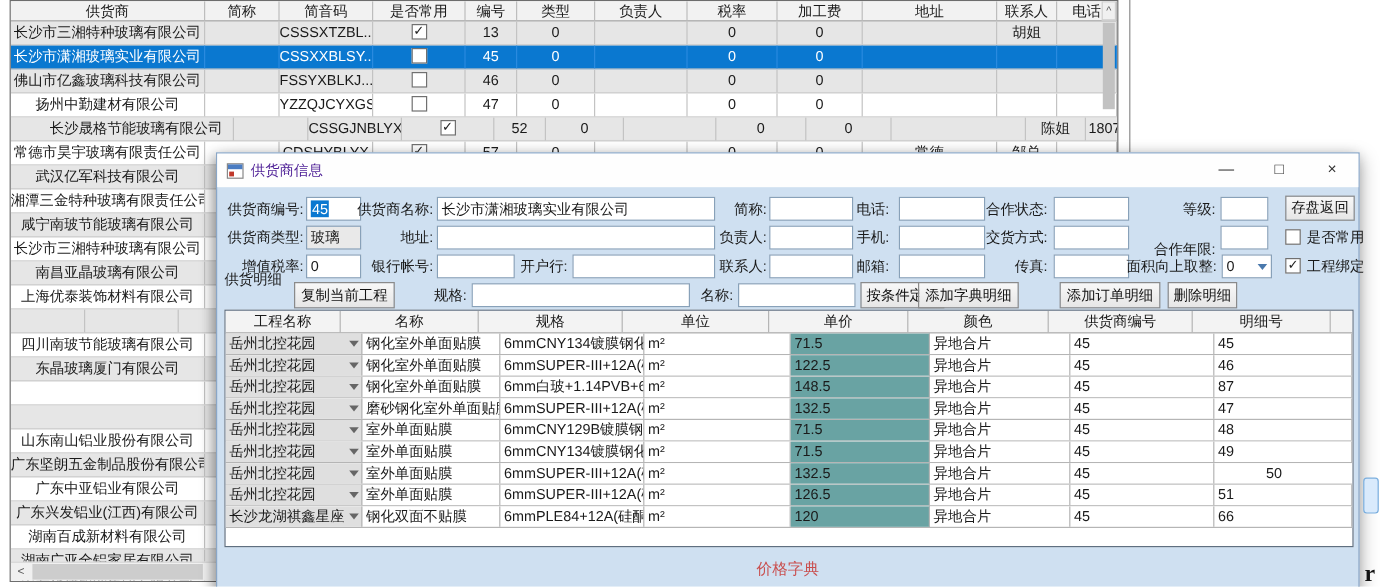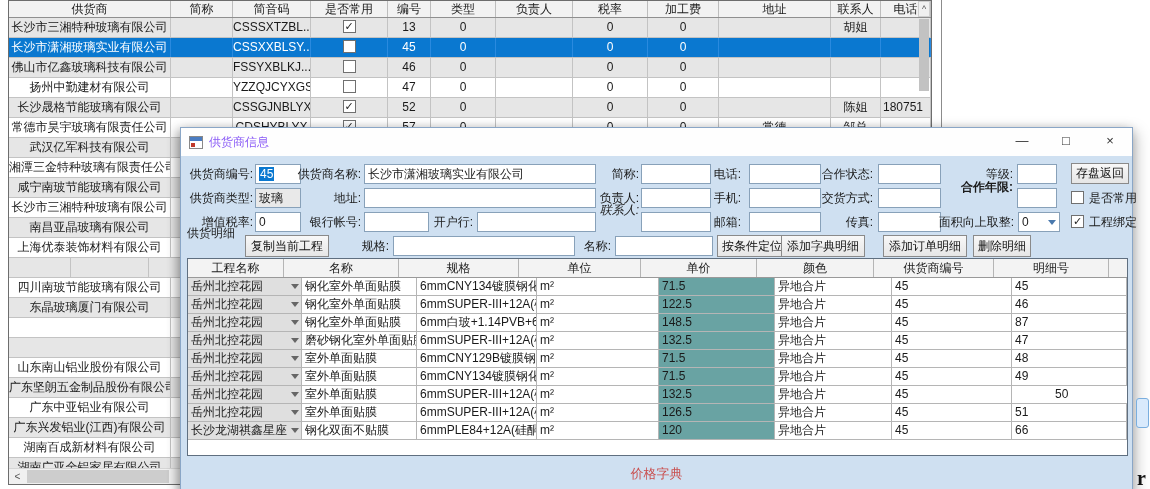--- a/index.html
+++ b/index.html
@@ -29,21 +29,21 @@
   .hscroll-thumb{position:absolute;left:18px;top:1px;width:142px;height:13px;background:#cdcdcd;}
   .split-line{position:absolute;left:941px;top:0;width:1px;height:127px;background:#8c8c8c;}
   
   .dialog{position:absolute;left:180px;top:127px;width:953px;height:366px;background:#cfe0f1;
           border:1px solid #8aa6c6;box-sizing:border-box;
           box-shadow:-3px 3px 10px rgba(0,0,0,.30),3px 5px 14px rgba(0,0,0,.25);}
   .titlebar{position:absolute;left:0;top:0;width:100%;height:28px;background:#fefefe;display:flex;align-items:center;}
   .form-icon{width:14px;height:13px;margin:0 6px 0 8px;background:#fff;border:1px solid #888;position:relative;box-sizing:border-box;flex:none;}
   .form-icon::before{content:"";position:absolute;left:0;top:0;width:100%;height:4px;background:#4a7cc2;}
   .form-icon::after{content:"";position:absolute;left:1px;bottom:1px;width:4px;height:4px;background:#c0392b;}
-  .title-text{font-size:12px;color:#8b5cf6;}
+  .title-text{font-size:12px;color:#4c1d95;}
   .title-sp{flex:1;}
   .win-btn{width:44px;height:28px;text-align:center;line-height:26px;font-size:13px;color:#333;flex:none;}
   .fld-label{position:absolute;height:20px;line-height:20px;text-align:right;white-space:nowrap;overflow:hidden;}
   .tbox{position:absolute;height:20px;border:1px solid #88a1b9;background:#fff;box-sizing:border-box;
         font-family:inherit;font-size:12px;padding:0 3px;line-height:18px;color:#1a1a1a;}
   .tbox.gray{background:#e9e9e9;}
   .selspan{background:#0a78d0;color:#fff;padding:0 1px;}
   .combo2{display:flex;align-items:center;justify-content:space-between;}
   .arr2{width:0;height:0;border-left:4px solid transparent;border-right:4px solid transparent;border-top:5px solid #4a79ad;}
   .ckrow{position:absolute;height:20px;line-height:20px;white-space:nowrap;}
@@ -140,21 +140,21 @@
           <div class="gc" style="width: 43px;">47</div>
           <div class="gc" style="width: 65px;">0</div>
           <div class="gc" style="width: 77px;"></div>
           <div class="gc" style="width: 75px;">0</div>
           <div class="gc" style="width: 71px;">0</div>
           <div class="gc" style="width: 112px;"></div>
           <div class="gc" style="width: 50px;"></div>
           <div class="gc left" style="width: 50px;"></div>
         </div>
         <div class="grow shade">
-          <div class="gc" style="width: 162px;">长沙晟格节能玻璃有限公司</div>
+          <div class="gc" style="width: 162px; margin-left: 24px;">长沙晟格节能玻璃有限公司</div>
           <div class="gc" style="width: 62px;"></div>
           <div class="gc" style="width: 78px;">CSSGJNBLYXGS</div>
           <div class="gc" style="width: 77px;"><div class="cb on">✓</div></div>
           <div class="gc" style="width: 43px;">52</div>
           <div class="gc" style="width: 65px;">0</div>
           <div class="gc" style="width: 77px;"></div>
           <div class="gc" style="width: 75px;">0</div>
           <div class="gc" style="width: 71px;">0</div>
           <div class="gc" style="width: 112px;"></div>
           <div class="gc" style="width: 50px;">陈姐</div>
@@ -462,51 +462,51 @@
     <div class="fld-label" style="left:0;top:60px;width:72px;">供货商类型:</div>
     <input class="tbox gray" style="left: 74px; top: 60px; width: 46px;" readonly="" value="玻璃">
     <div class="fld-label" style="left:110px;top:60px;width:70px;">地址:</div>
     <input class="tbox" style="left: 183px; top: 60px; width: 232px;" readonly="" value="">
     <div class="fld-label" style="left:398px;top:60px;width:60px;">负责人:</div>
     <input class="tbox" style="left: 460px; top: 60px; width: 70px;" readonly="" value="">
     <div class="fld-label" style="left:508px;top:60px;width:52px;">手机:</div>
     <input class="tbox" style="left: 568px; top: 60px; width: 72px;" readonly="" value="">
     <div class="fld-label" style="left:622px;top:60px;width:70px;">交货方式:</div>
     <input class="tbox" style="left: 697px; top: 60px; width: 63px;" readonly="" value="">
-    <div class="fld-label" style="left:762px;top:49px;width:70px;font-weight:bold;">合作年限:</div>
+    <div class="fld-label" style="left:762px;top:70px;width:70px;">合作年限:</div>
     <input class="tbox" style="left: 836px; top: 60px; width: 40px;" readonly="" value="">
     <div class="ckrow" style="left:890px;top:60px;"><span class="cb"></span><span>是否常用</span></div>
 
     <div class="fld-label" style="left:0;top:84px;width:72px;">增值税率:</div>
     <input class="tbox" style="left: 74px; top: 84px; width: 46px;" readonly="" value="0">
     <div class="fld-label" style="left:110px;top:84px;width:70px;">银行帐号:</div>
     <input class="tbox" style="left: 183px; top: 84px; width: 65px;" readonly="" value="">
     <div class="fld-label" style="left:248px;top:84px;width:44px;">开户行:</div>
     <input class="tbox" style="left: 296px; top: 84px; width: 119px;" readonly="" value="">
-    <div class="fld-label" style="left:398px;top:72px;width:60px;font-style:italic;">联系人:</div>
+    <div class="fld-label" style="left:398px;top:84px;width:60px;">联系人:</div>
     <input class="tbox" style="left: 460px; top: 84px; width: 70px;" readonly="" value="">
     <div class="fld-label" style="left:508px;top:84px;width:52px;">邮箱:</div>
     <input class="tbox" style="left: 568px; top: 84px; width: 72px;" readonly="" value="">
     <div class="fld-label" style="left:640px;top:84px;width:52px;">传真:</div>
     <input class="tbox" style="left: 697px; top: 84px; width: 63px;" readonly="" value="">
     <div class="fld-label" style="left:748px;top:84px;width:85px;">面积向上取整:</div>
     <div class="tbox combo2" style="left:837px;top:84px;width:42px;">
         <span>0</span>
         <span class="arr2"></span>
       </div>
     <div class="ckrow" style="left:890px;top:84px;"><span class="cb">✓</span><span>工程绑定</span></div>
 
     <div class="section-label">供货明细</div>
     <div class="btn" style="left:64px;top:107px;width:84px;">复制当前工程</div>
     <div class="fld-label" style="left:160px;top:108px;width:48px;">规格:</div>
     <input class="tbox" style="left: 212px; top: 108px; width: 182px;" readonly="" value="">
     <div class="fld-label" style="left:390px;top:108px;width:40px;">名称:</div>
     <input class="tbox" style="left: 434px; top: 108px; width: 98px;" readonly="" value="">
     <div class="btn" style="left:536px;top:107px;width:70px;">按条件定位</div>
-    <div class="btn" style="left:600px;top:107px;width:84px;">添加字典明细</div>
+    <div class="btn" style="left:584px;top:107px;width:84px;">添加字典明细</div>
     <div class="btn" style="left:702px;top:107px;width:84px;">添加订单明细</div>
     <div class="btn" style="left:792px;top:107px;width:58px;">删除明细</div>
 
     <div class="detail-grid">
       <div class="dg-header" id="dg-header">
           <div class="dhc" style="width: 96px;">工程名称</div>
           <div class="dhc" style="width: 115px; font-family: Liberation Serif, serif;">名称</div>
           <div class="dhc" style="width: 120px;">规格</div>
           <div class="dhc" style="width: 122px;">单位</div>
           <div class="dhc" style="width: 116px;">单价</div>

